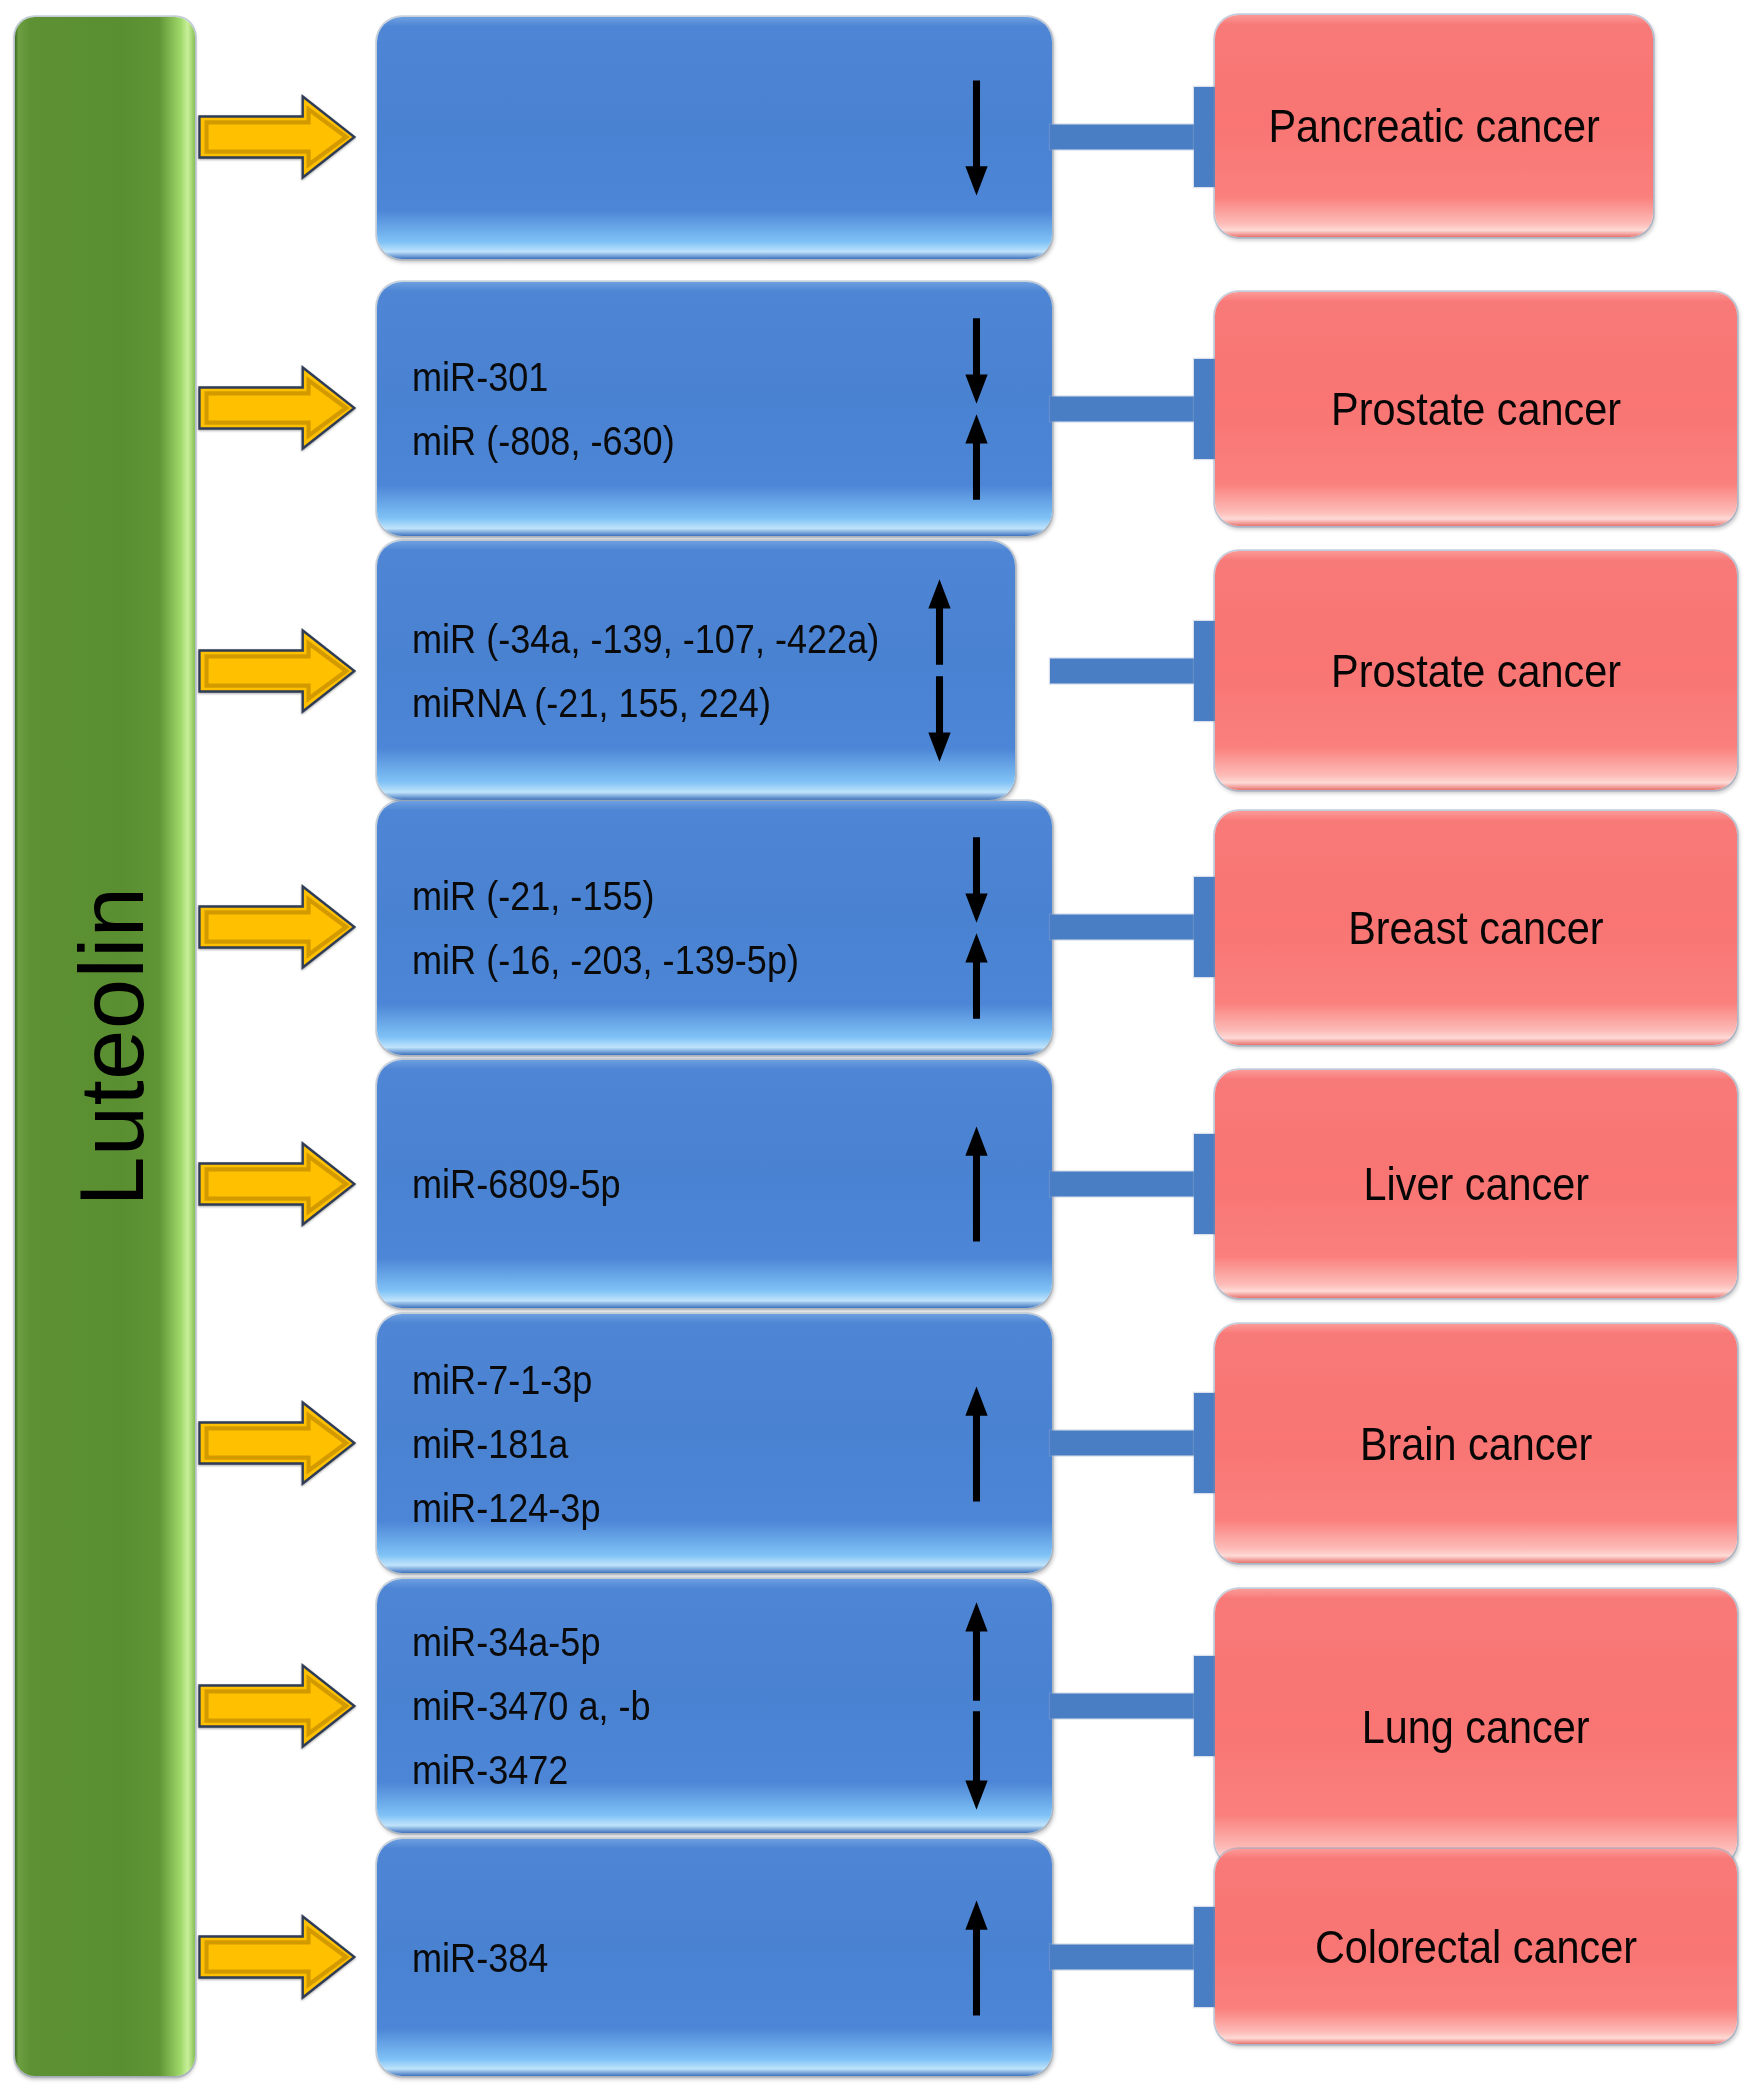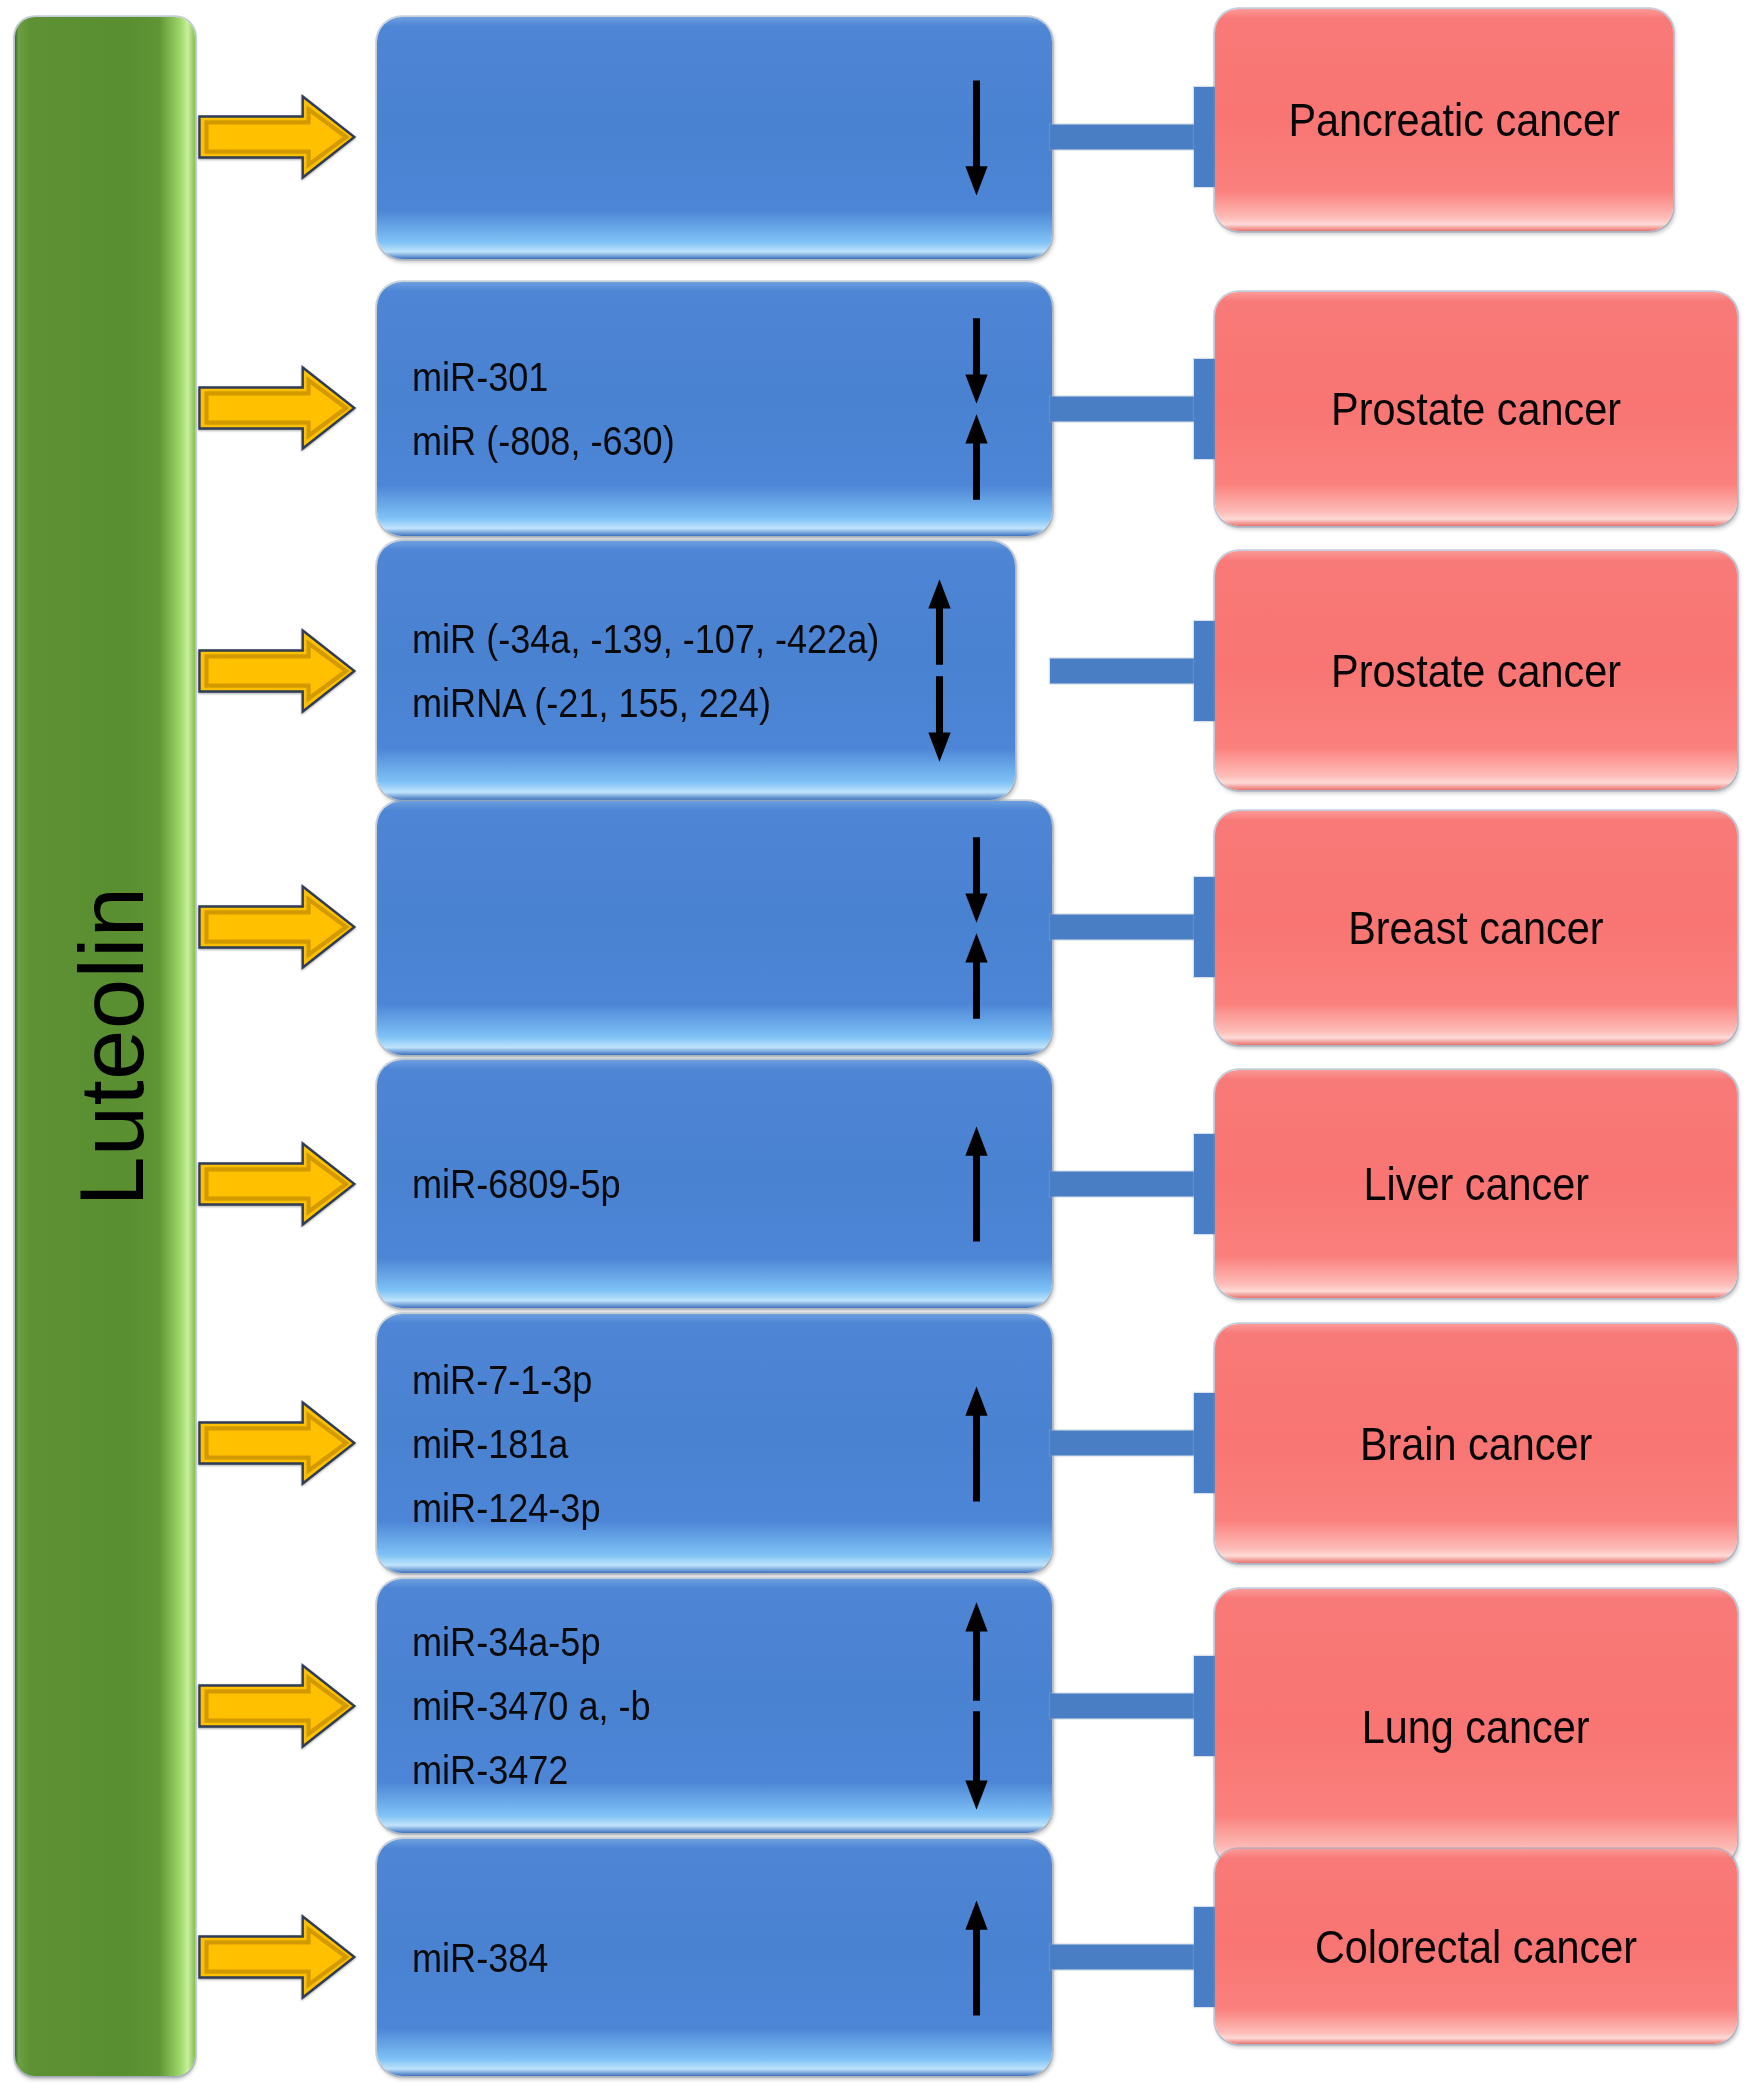--- a/index.html
+++ b/index.html
@@ -126,21 +126,21 @@
     <path d="M 23 198 L 4 148 L 17 148 L 17 2
              L 29 2 L 29 148 L 42 148 Z" fill="#000"></path>
   </svg>
             </span>
           </div>
         </div>
         <div class="tbar" style="left: 1050px; width: 168px; top: 87px; height: 100px;">
           <span class="stem" style="width:144px"></span>
      <span class="cap" style="height:100px"></span>
         </div>
-        <div class="cbox" style="left: 1215px; width: 438px; height: 222px; top: 9px; padding-left: 20px;">
+        <div class="cbox" style="left: 1215px; width: 438px; height: 222px; top: 15px;">
           <div class="clabel">Pancreatic cancer</div>
         </div>
       </div>
       <div class="row">
         <div class="yarrow" style="left: 198px; top: 364px;">
           <svg width="159" height="88" viewBox="0 0 270 150">
     <path d="M 2 40 L 178 40 L 178 6 L 266 75 L 178 144 L 178 110 L 2 110 Z" fill="#FFC000" stroke="#2f3c56" stroke-width="4" stroke-linejoin="miter"></path>
     <path d="M 14 50 L 188 50 L 188 28 L 252 75 L 188 122 L 188 100 L 14 100 Z" fill="none" stroke="#d39a00" stroke-width="7"></path>
   </svg>
         </div>
@@ -208,20 +208,24 @@
         </div>
       </div>
       <div class="row">
         <div class="yarrow" style="left: 198px; top: 883px;">
           <svg width="159" height="88" viewBox="0 0 270 150">
     <path d="M 2 40 L 178 40 L 178 6 L 266 75 L 178 144 L 178 110 L 2 110 Z" fill="#FFC000" stroke="#2f3c56" stroke-width="4" stroke-linejoin="miter"></path>
     <path d="M 14 50 L 188 50 L 188 28 L 252 75 L 188 122 L 188 100 L 14 100 Z" fill="none" stroke="#d39a00" stroke-width="7"></path>
   </svg>
         </div>
         <div class="mbox" style="left: 377px; top: 801px; width: 675px; height: 254px;">
+          <div class="lines">
+            <div class="ln">miR (-21, -155)</div>
+            <div class="ln">miR (-16, -203, -139-5p)</div>
+          </div>
           <div class="arrows" style="right: 62px;">
             <span style="display: block; margin-top: 0px;">
               <svg width="27" height="88" viewBox="0 0 46 150">
     <path d="M 23 148 L 4 98 L 17 98 L 17 2
              L 29 2 L 29 98 L 42 98 Z" fill="#000"></path>
   </svg>
             </span>
             <span style="display: block; margin-top: 8.3px;">
               <svg width="27" height="88" viewBox="0 0 46 150">
     <path d="M 23 2 L 4 52 L 17 52 L 17 148

